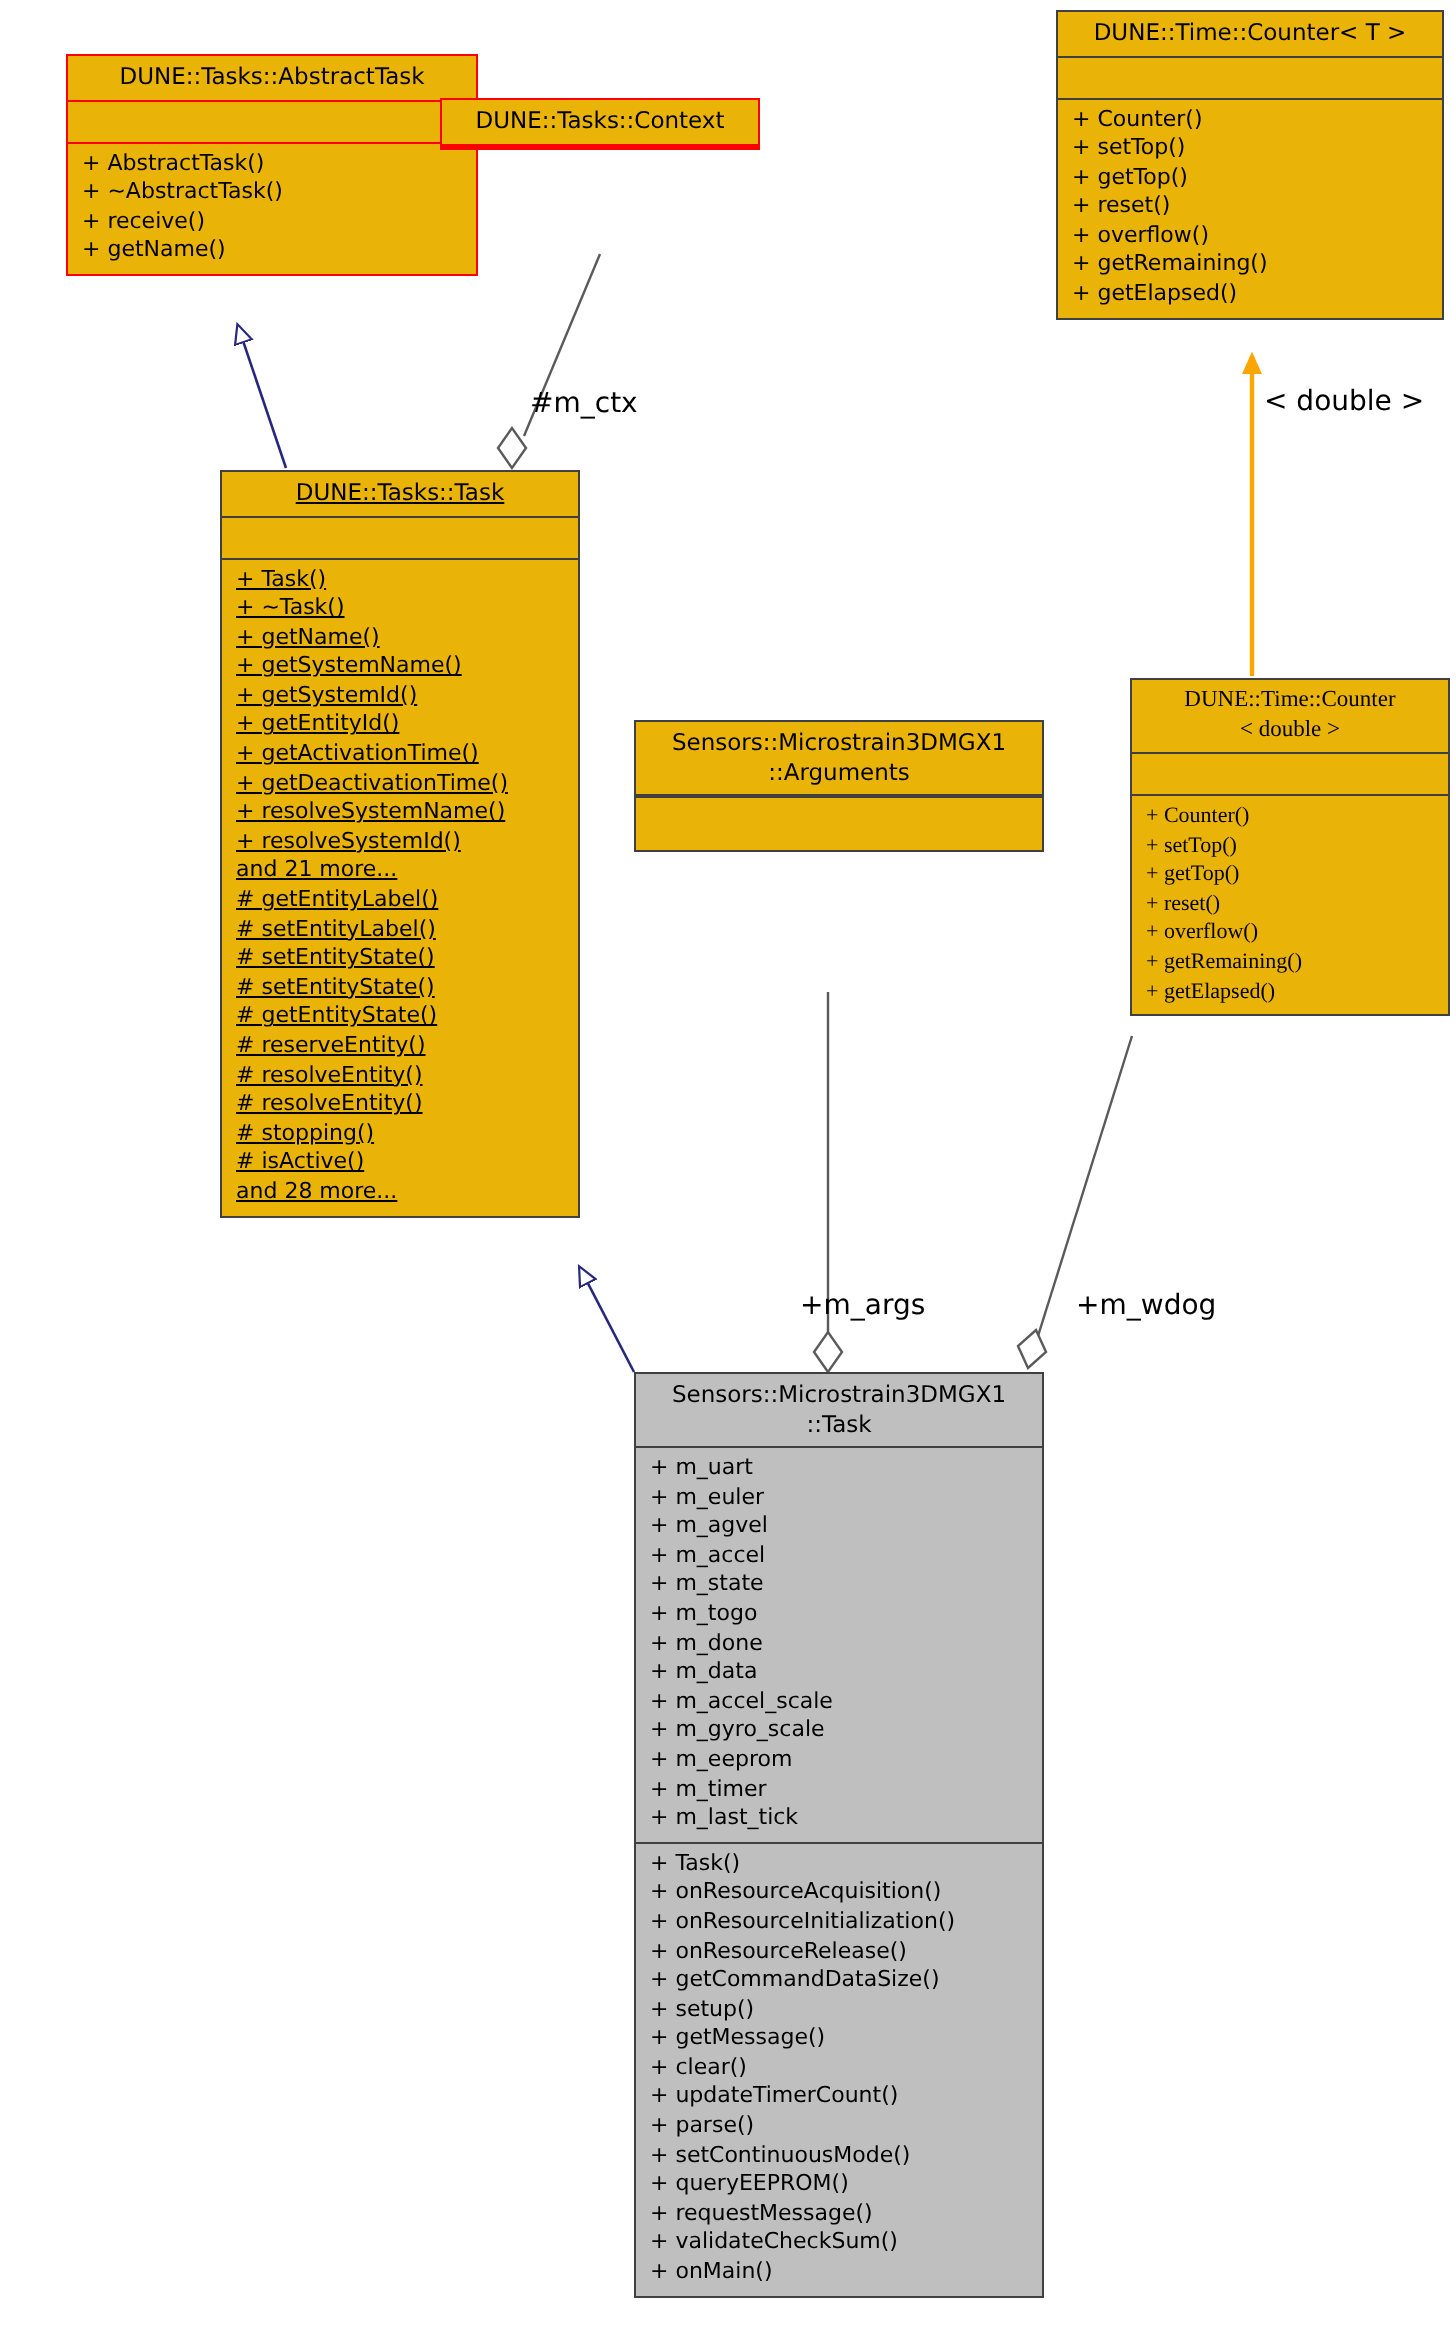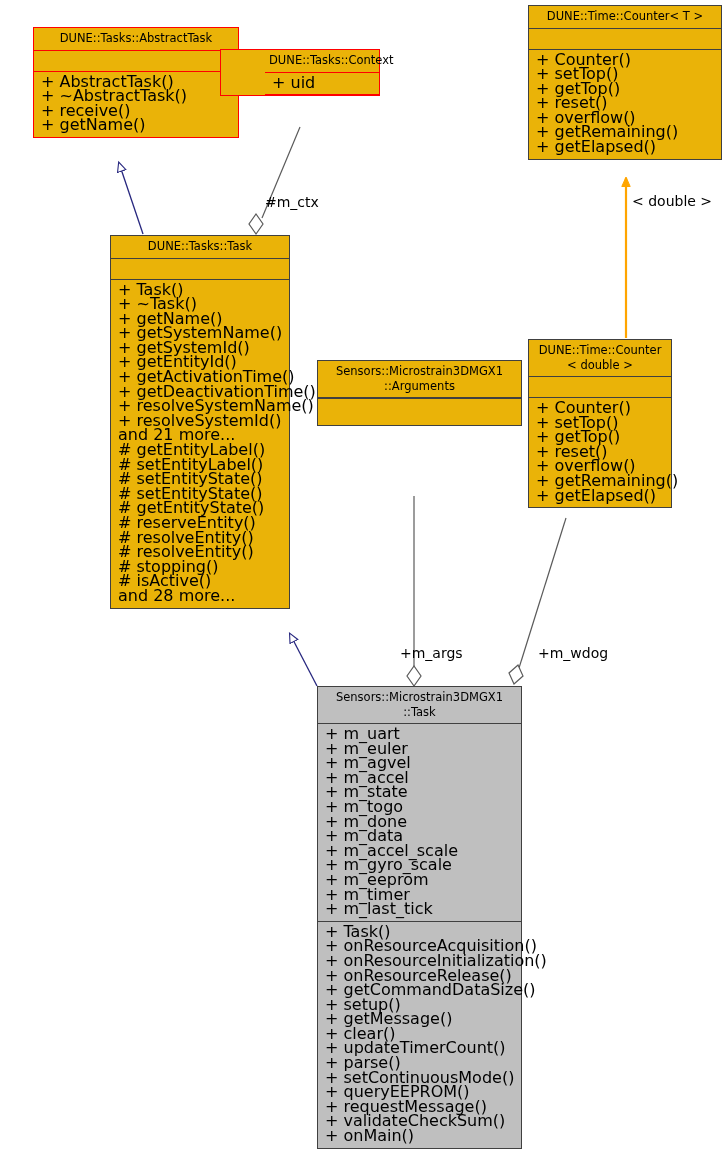--- a/index.html
+++ b/index.html
@@ -10,21 +10,21 @@
 
   .node{position:absolute;box-sizing:border-box;background:#eab308;}
   .node.red{border:1px solid #ff0000;}
   .node.blk{border:1px solid #404040;}
   .node.filled{background:#bfbfbf;border:1px solid #404040;}
 
   .ctitle{text-align:center;font-size:11.5px;color:#000;line-height:14.5px;
           padding:3px 4px 4px 4px;white-space:pre-line;}
   .sep-red{height:1px;background:#ff0000;}
   .sep-blk{height:1px;background:#404040;}
-  .sec{padding:3px 5px 4px 7px;font-size:16px;line-height:14.6px;color:#000;}
+  .sec{padding:3px 5px 4px 7px;font-size:11px;line-height:14.6px;color:#000;}
   .sec .row{white-space:pre;}
   .sec.empty{height:20px;padding:0;}
   .sec.empty-tall{height:26px;padding:0;}
 
   .elabel{position:absolute;font-size:14px;color:#000;white-space:pre;}
 </style>
 </head>
 <body>
 
 <div id="canvas">
@@ -73,46 +73,43 @@
     <div class="sec empty"></div>
     <div class="sep-red"></div>
     <div class="sec">
       <div class="row">+ AbstractTask()</div>
       <div class="row">+ ~AbstractTask()</div>
       <div class="row">+ receive()</div>
       <div class="row">+ getName()</div>
     </div>
   </div>
 
-  <div class="node red" style="left:220px;top:49px;width:160px;padding-left:44px;">
+  <div class="node red" style="left:220px;top:49px;width:160px;">
     <div class="ctitle">DUNE::Tasks::Context</div>
     <div class="sep-red"></div>
-    <div class="sec">
-      <div class="row">+ uid</div>
-    </div>
     <div class="sep-red"></div>
   </div>
 
   <div class="node blk" style="left:528px;top:5px;width:194px;">
     <div class="ctitle">DUNE::Time::Counter&lt; T &gt;</div>
     <div class="sep-blk"></div>
     <div class="sec empty"></div>
     <div class="sep-blk"></div>
     <div class="sec">
       <div class="row">+ Counter()</div>
       <div class="row">+ setTop()</div>
       <div class="row">+ getTop()</div>
       <div class="row">+ reset()</div>
       <div class="row">+ overflow()</div>
       <div class="row">+ getRemaining()</div>
       <div class="row">+ getElapsed()</div>
     </div>
   </div>
 
-  <div class="node blk" style="left:110px;top:235px;width:180px;">
+  <div class="node blk" style="left:110px;top:235px;width:180px;text-decoration:underline;">
     <div class="ctitle">DUNE::Tasks::Task</div>
     <div class="sep-blk"></div>
     <div class="sec empty"></div>
     <div class="sep-blk"></div>
     <div class="sec">
       <div class="row">+ Task()</div>
       <div class="row">+ ~Task()</div>
       <div class="row">+ getName()</div>
       <div class="row">+ getSystemName()</div>
       <div class="row">+ getSystemId()</div>
@@ -137,21 +134,21 @@
   </div>
 
   <div class="node blk" style="left:317px;top:360px;width:205px;">
     <div class="ctitle">Sensors::Microstrain3DMGX1
 ::Arguments</div>
     <div class="sep-blk"></div>
     <div class="sep-blk"></div>
     <div class="sec empty-tall"></div>
   </div>
 
-  <div class="node blk" style="left:528px;top:339px;width:144px;">
+  <div class="node blk" style="left:565px;top:339px;width:160px;font-family:Liberation Serif, serif;">
     <div class="ctitle">DUNE::Time::Counter
 &lt; double &gt;</div>
     <div class="sep-blk"></div>
     <div class="sec empty"></div>
     <div class="sep-blk"></div>
     <div class="sec">
       <div class="row">+ Counter()</div>
       <div class="row">+ setTop()</div>
       <div class="row">+ getTop()</div>
       <div class="row">+ reset()</div>

